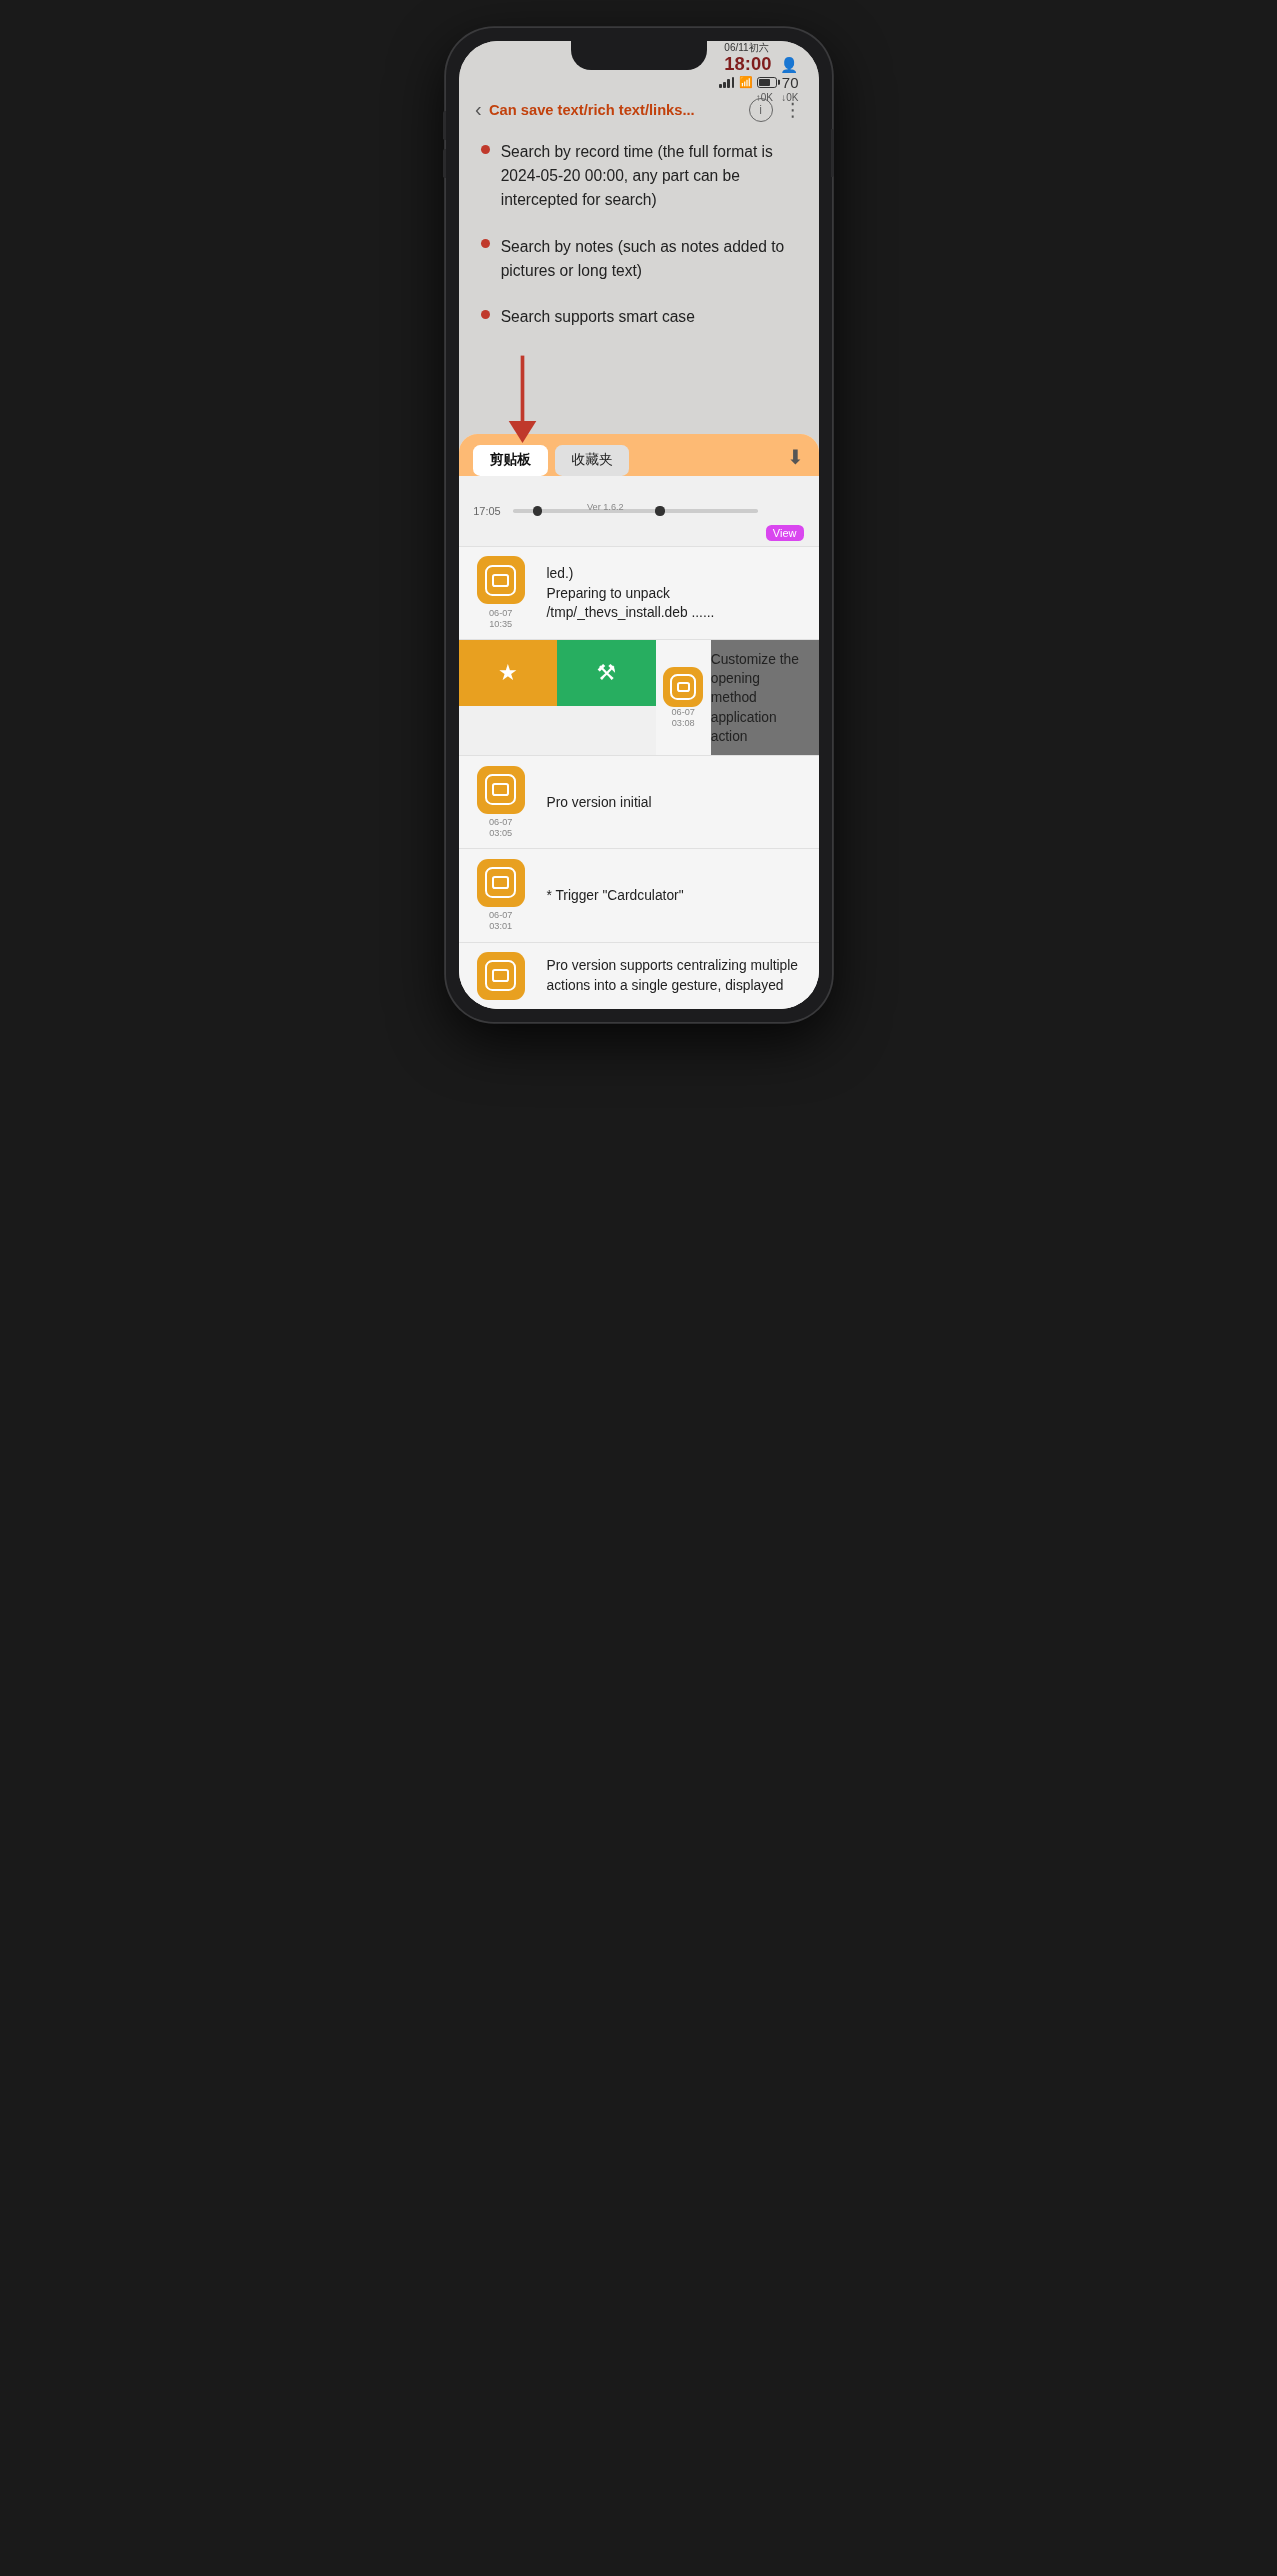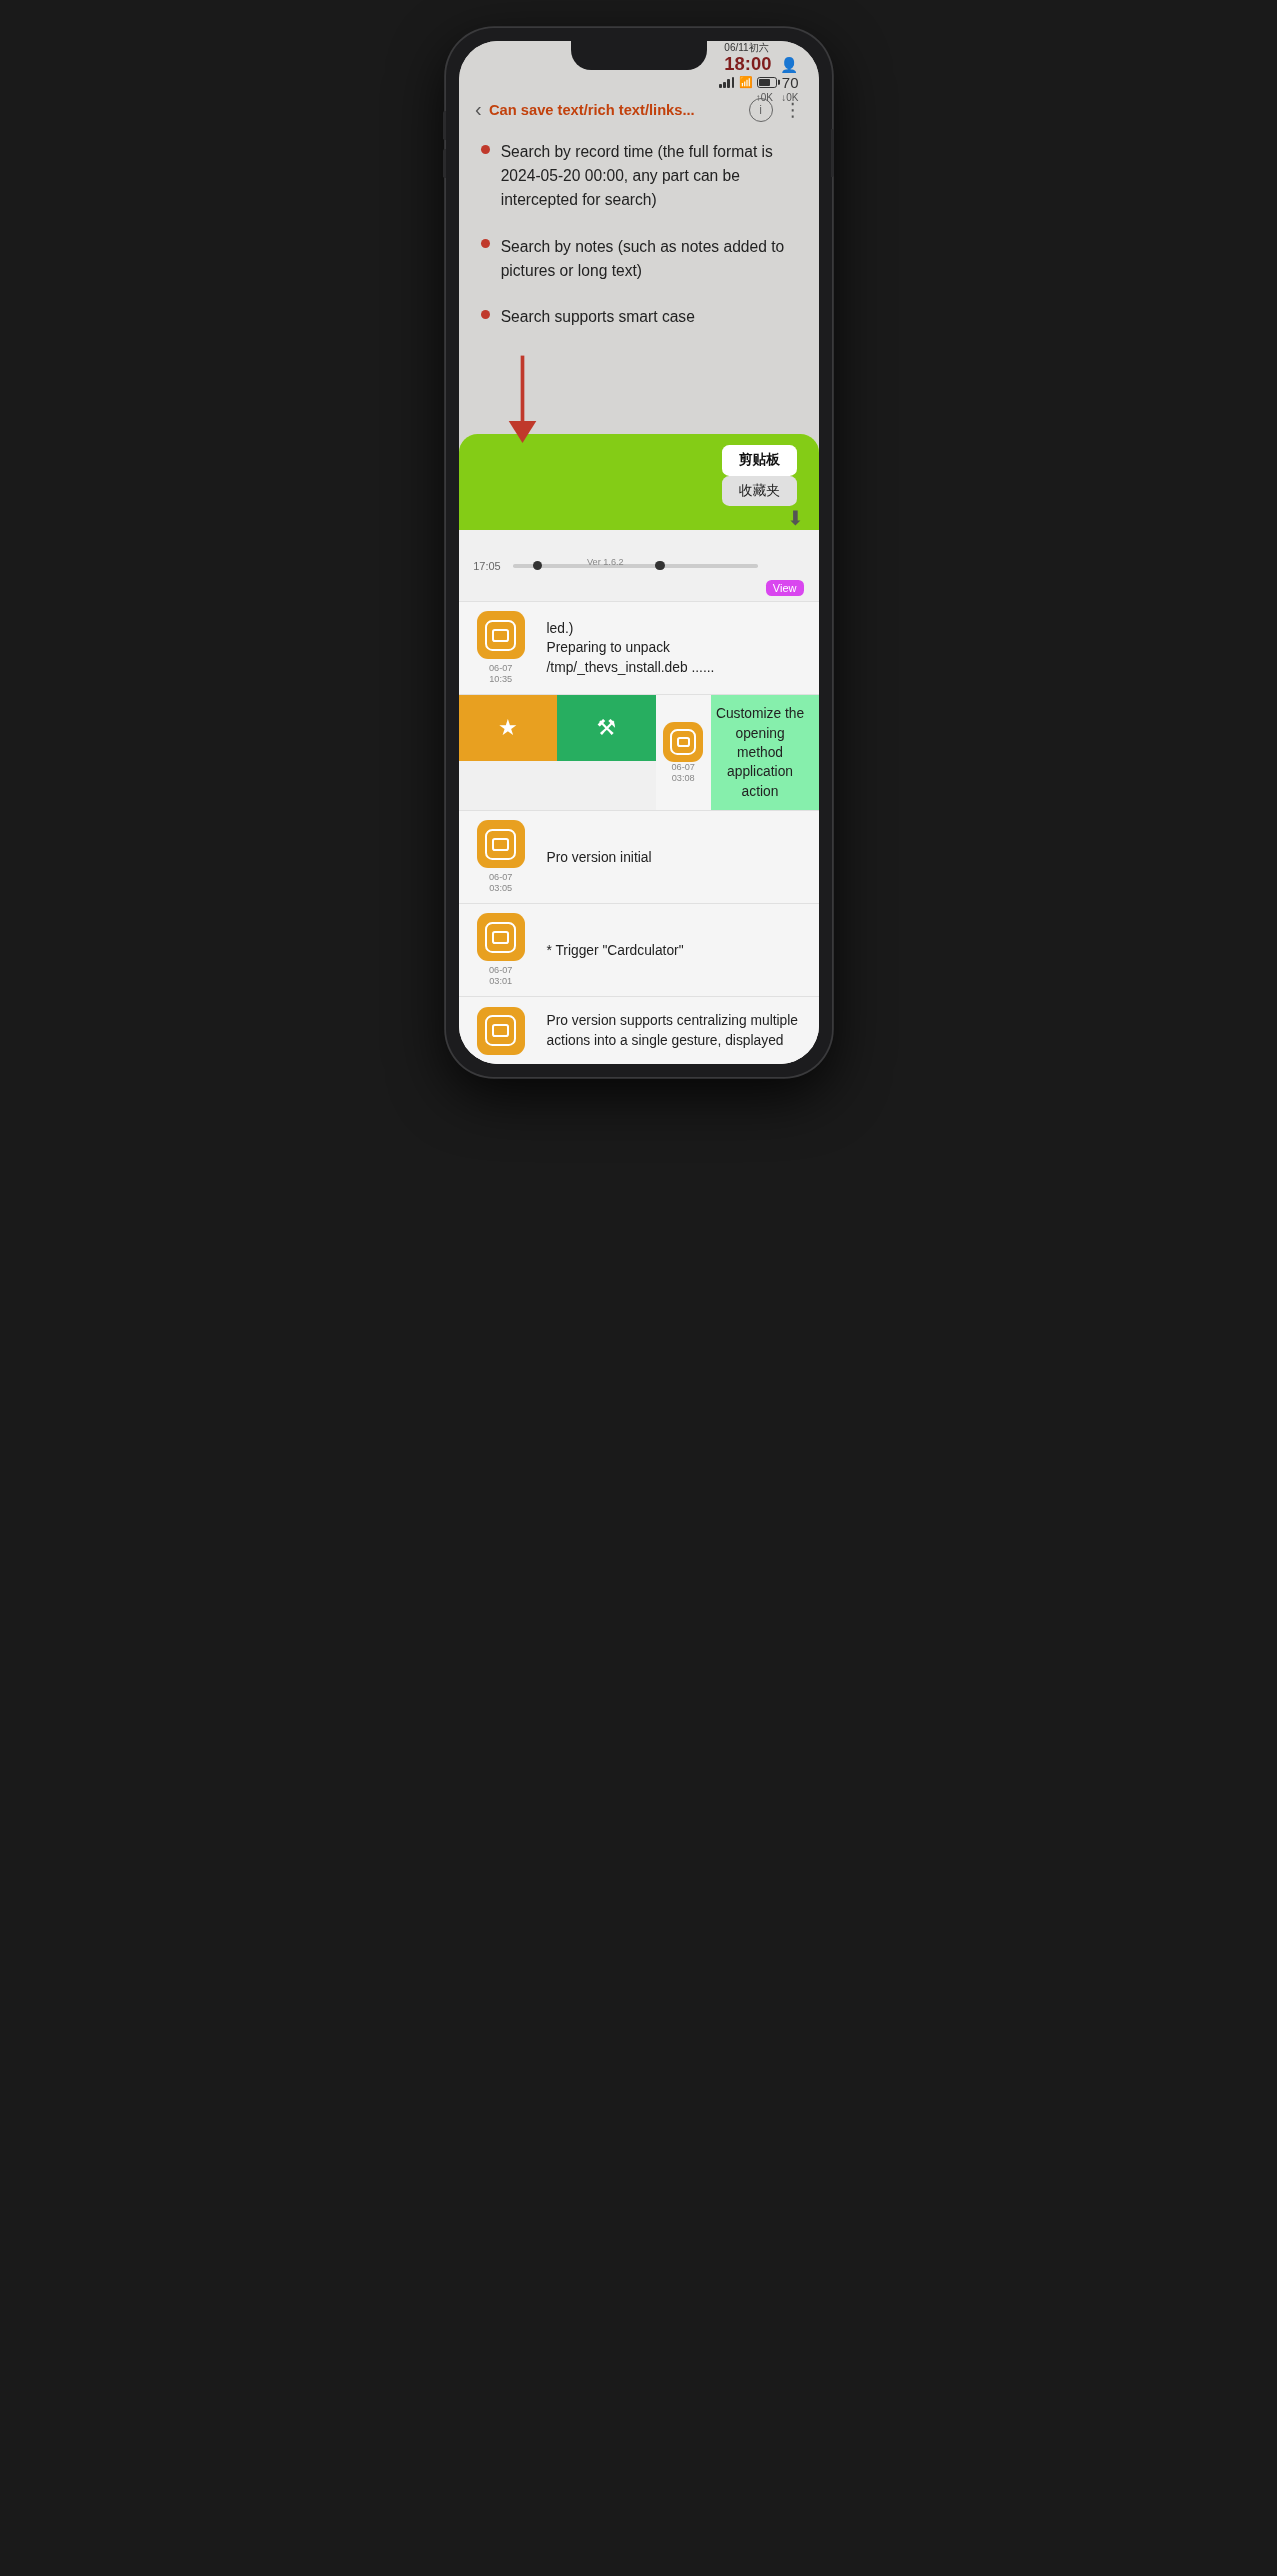--- a/index.html
+++ b/index.html
@@ -206,24 +206,23 @@
       background: #f0f0f0;
       border-radius: 18.4px 18.4px 0 0;
       margin-top: 0;
       padding: 0;
       overflow: hidden;
     }
 
     
     .panel-tabs {
       display: flex;
-      align-items: flex-end;
+      align-items: flex-start;
       padding: 11px 14.7px 0;
-      background: #84cc16;
-      flex-direction: column;
+      background: #fdba74;
     }
     .tab-btn {
       padding: 6.4px 16.5px;
       border-radius: 7.3px;
       font-size: 13.8px;
       font-weight: 500;
       cursor: pointer;
       margin-right: 7.3px;
       background: #e0e0e0;
       color: #222;
@@ -500,21 +499,21 @@
             <span class="action-icon">⚒</span>
           </div>
           <div style="flex:0 0 55px;display:flex;flex-direction:column;align-items:center;justify-content:center;background:#f5f5f5;padding:5.5px 0;">
             <div class="app-icon" style="width:40px;height:40px;">
               <div class="app-icon-inner" style="width:26px;height:26px;">
                 <div class="app-icon-screen" style="width:13px;height:10px;"></div>
               </div>
             </div>
             <span class="item-date-below">06-07<br>03:08</span>
           </div>
-          <div class="item-text-block" style="background:#86efac;padding:9.2px 9.2px 9.2px 0;display:flex;align-items:center;text-align:center;">
+          <div class="item-text-block" style="background:#737373;padding:9.2px 9.2px 9.2px 0;display:flex;align-items:center;">
             <span class="item-text">Customize the opening method application action</span>
           </div>
         </div>
       </div>
 
       <div class="list-item">
         <div style="display:flex;flex-direction:column;align-items:center;gap:3.7px;min-width:55px;">
           <div class="app-icon">
             <div class="app-icon-inner">
               <div class="app-icon-screen"></div>

